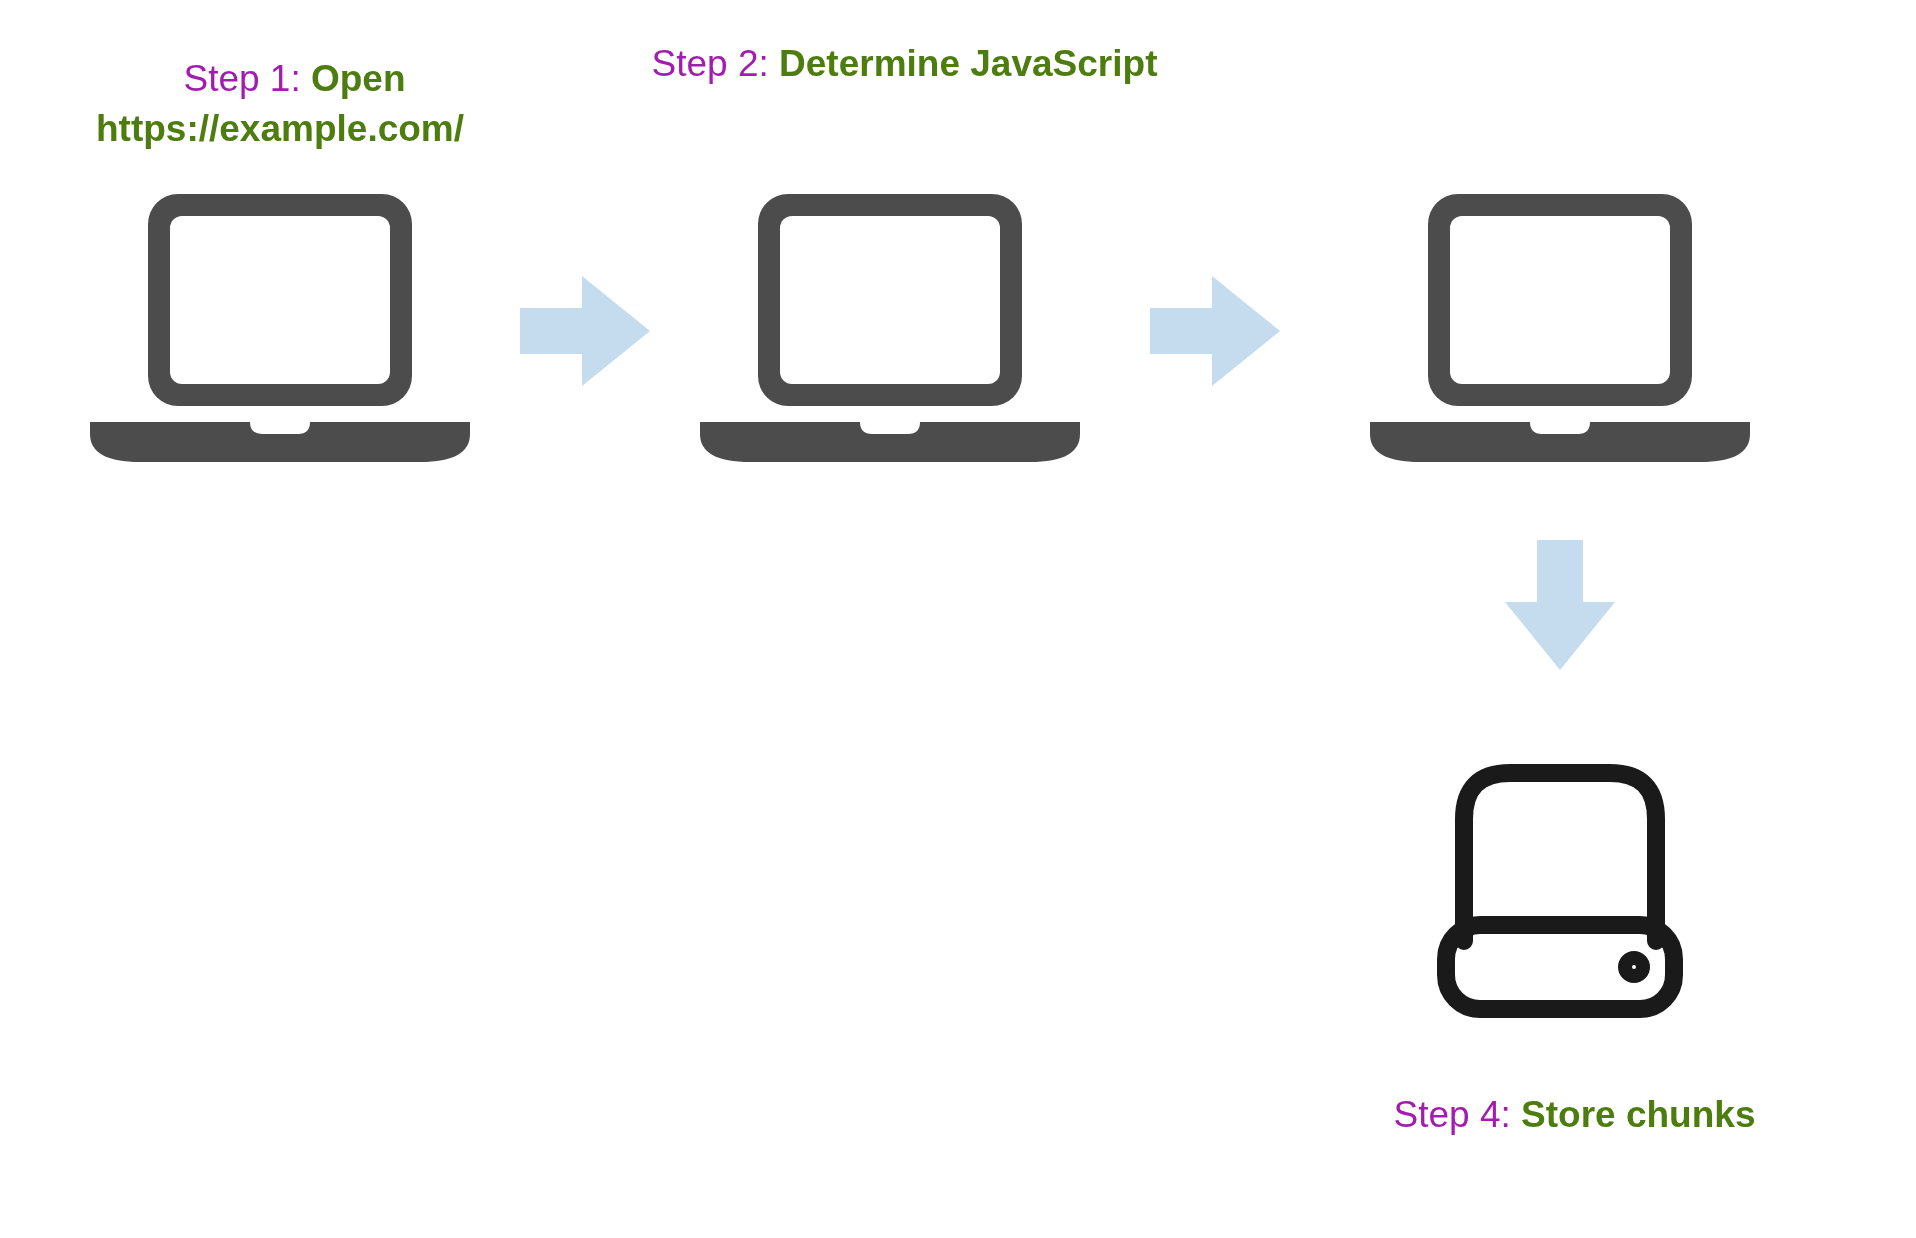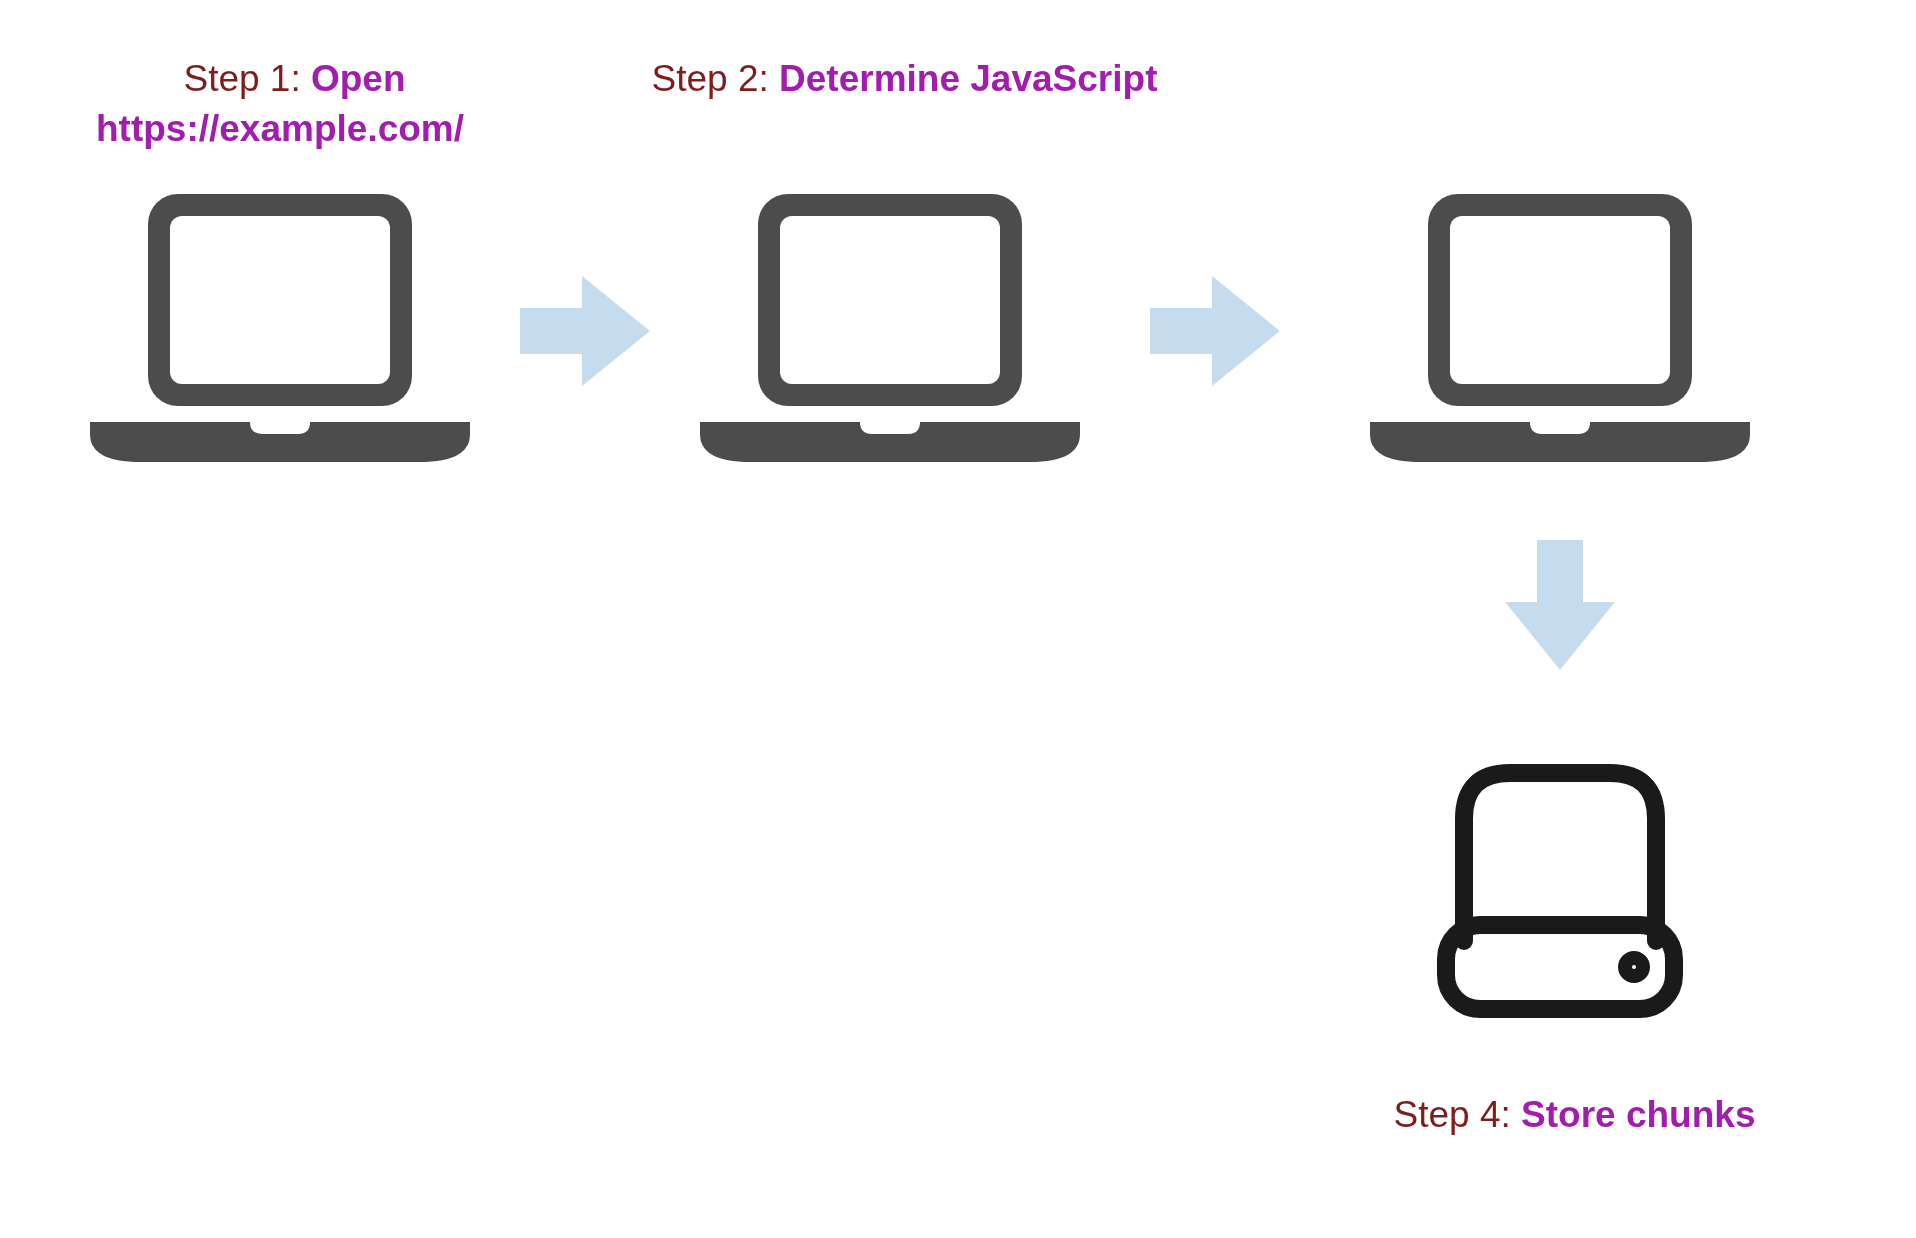--- a/index.html
+++ b/index.html
@@ -19,26 +19,26 @@
     height: 1238px;
   }
   .step-caption {
     position: absolute;
     text-align: center;
     font-size: 37px;
     line-height: 1.35;
     font-weight: 400;
   }
   .step-caption .prefix {
-    color: #7f1d1d;
+    color: #a21caf;
     font-weight: 400;
     margin-left: 29px;
   }
   .step-caption .bold {
-    color: #a21caf;
+    color: #4d7c0f;
     font-weight: 700;
   }
   .laptop {
     position: absolute;
     width: 380px;
     height: 280px;
   }
   .arrow {
     position: absolute;
   }
@@ -49,21 +49,21 @@
 </head>
 <body>
 
 <div class="canvas">
 
   <div class="step-caption" style="left:40px; top:54px; width:480px;">
     <span class="prefix">Step 1: </span><span class="bold">Open</span><br>
     <span class="bold">https://example.com/</span>
   </div>
 
-  <div class="step-caption" style="left:595px; top:54px; width:590px;">
+  <div class="step-caption" style="left:595px; top:39px; width:590px;">
     <span class="prefix">Step 2: </span><span class="bold">Determine JavaScript</span><br>
   </div>
 
 
   <div class="step-caption" style="left:1290px; top:1090px; width:540px;">
     <span class="prefix">Step 4: </span><span class="bold">Store chunks</span><br>
   </div>
 
   <div class="laptop" style="left:90px; top:190px;">
     <svg viewBox="0 0 380 280" width="380" height="280">

